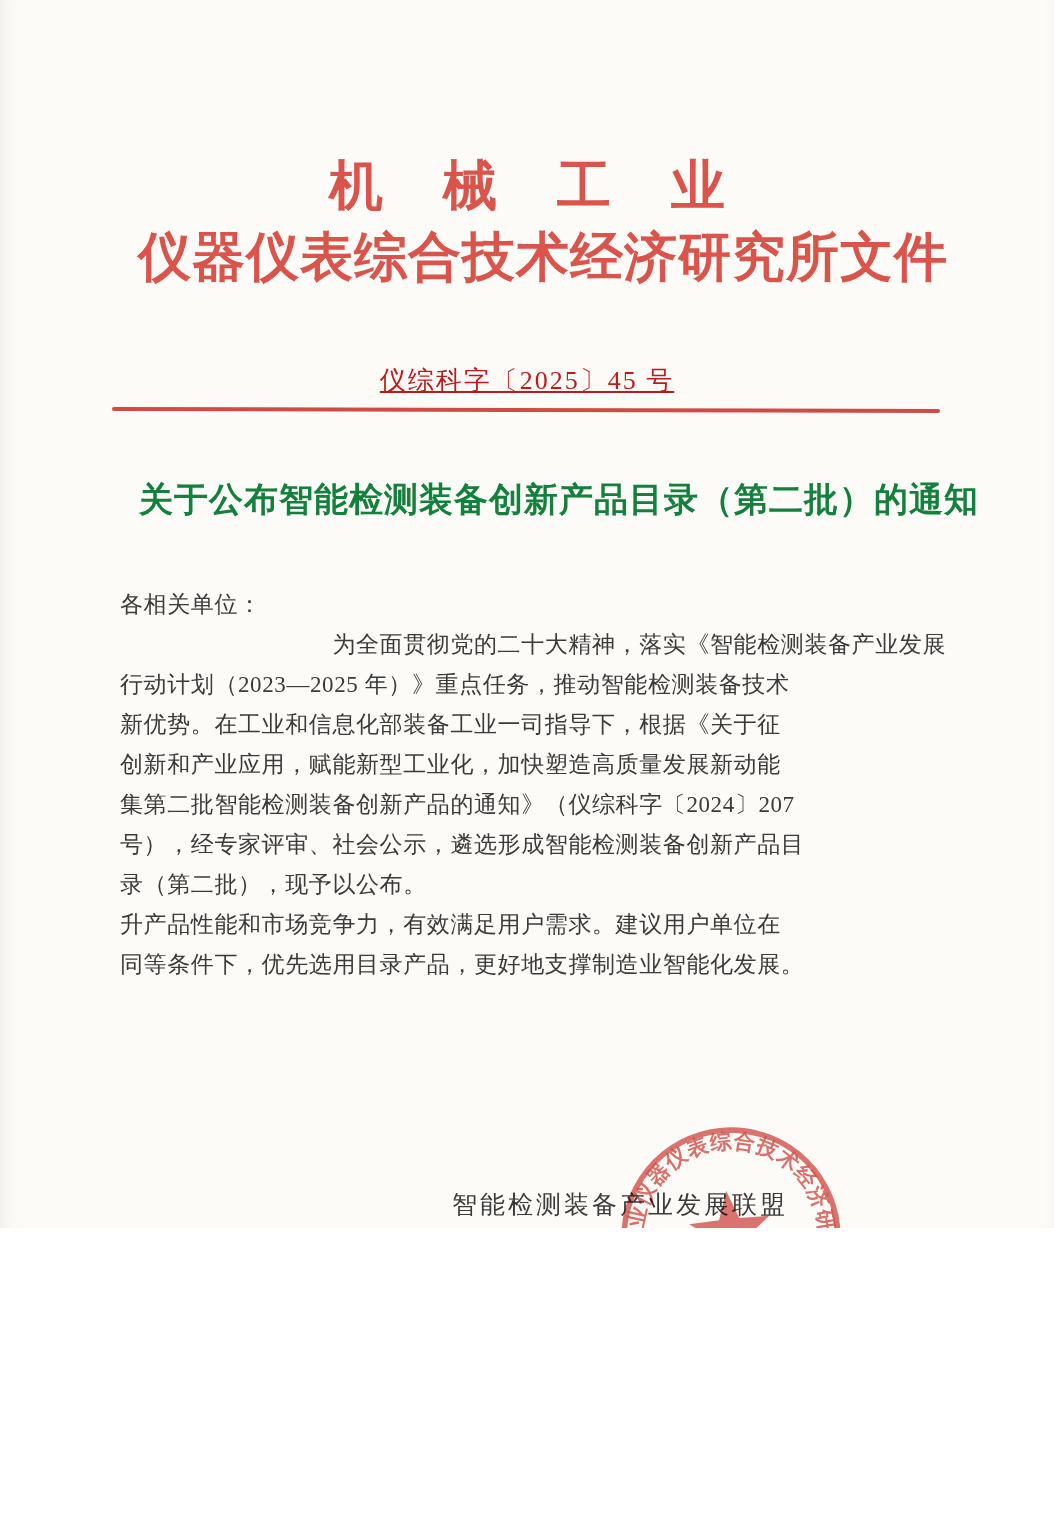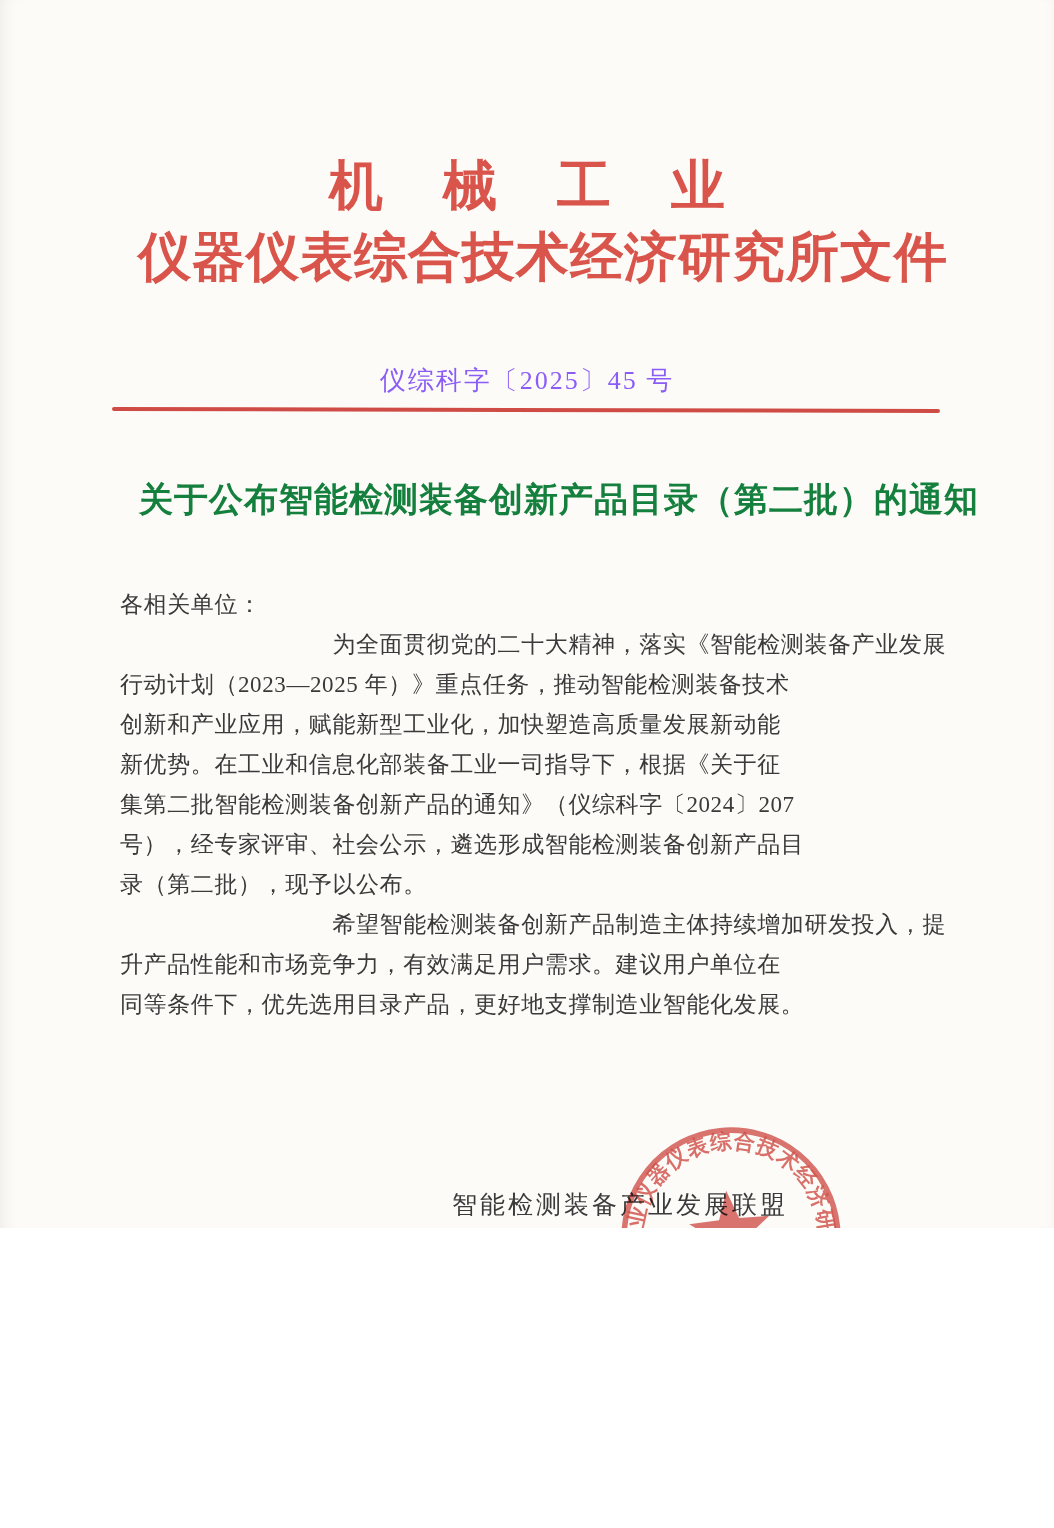--- a/index.html
+++ b/index.html
@@ -32,22 +32,23 @@
     font-size: 53px; font-weight: bold;
     color: #d9544a;
     letter-spacing: 1px;
     white-space: nowrap;
   }
 
   .docnum {
     top: 363px; left: 0; width: 100%;
     text-align: center;
     font-size: 26px;
-    color: #8b5cf6;
+    color: #b91c1c;
     letter-spacing: 2px;
+    text-decoration: underline;
   }
 
   .redline {
     top: 408px; left: 112px;
     width: 828px; height: 4px;
     background: #cf4c46;
     border-radius: 2px;
     transform: rotate(0.15deg);
   }
 
@@ -115,26 +116,25 @@
   <div class="abs docnum">仪综科字〔2025〕45 号</div>
 
   <div class="abs redline"></div>
 
   <div class="abs doc-title">关于公布智能检测装备创新产品目录（第二批）的通知</div>
 
   <div class="abs body-block">
     <div class="line">各相关单位：</div>
     <div class="line indent">为全面贯彻党的二十大精神，落实《智能检测装备产业发展</div>
     <div class="line">行动计划（2023—2025 年）》重点任务，推动智能检测装备技术</div>
+    <div class="line">新优势。在工业和信息化部装备工业一司指导下，根据《关于征</div>
     <div class="line">创新和产业应用，赋能新型工业化，加快塑造高质量发展新动能</div>
-    <div class="line">新优势。在工业和信息化部装备工业一司指导下，根据《关于征</div>
     <div class="line">集第二批智能检测装备创新产品的通知》（仪综科字〔2024〕207</div>
     <div class="line">号），经专家评审、社会公示，遴选形成智能检测装备创新产品目</div>
     <div class="line">录（第二批），现予以公布。</div>
-    <div class="line indent">希望智能检测装备创新产品制造主体持续增加研发投入，提</div>
     <div class="line">升产品性能和市场竞争力，有效满足用户需求。建议用户单位在</div>
     <div class="line">同等条件下，优先选用目录产品，更好地支撑制造业智能化发展。</div>
   </div>
 
   <div class="abs sig sig-org">智能检测装备产业发展联盟</div>
   <div class="abs sig sig-note">（机械工业仪器仪表综合技术经济研究所代章）</div>
   <div class="abs sig sig-date">2025 年 3 月 28 日</div>
 
   <svg class="abs seal" viewBox="0 0 240 240">
     <defs>

